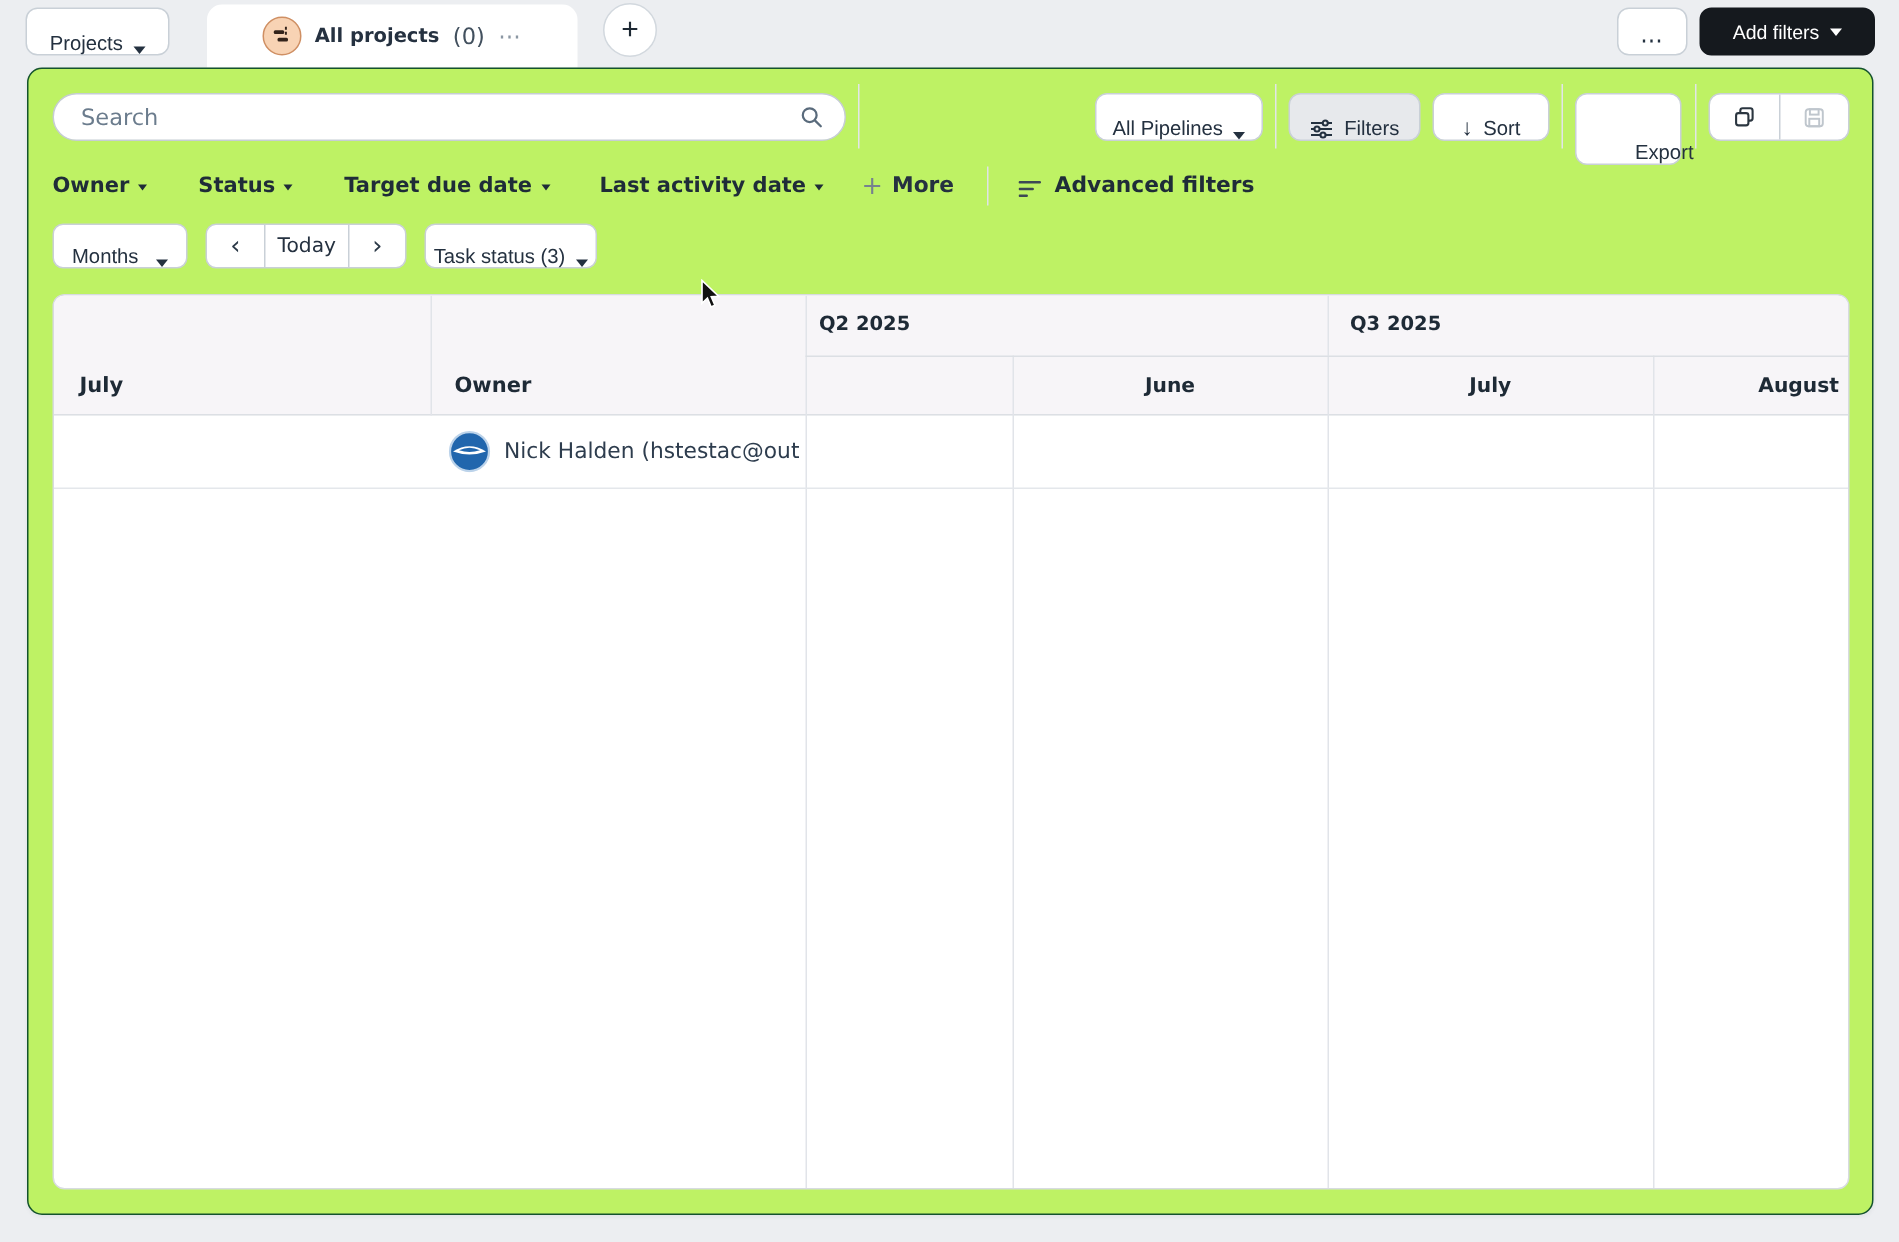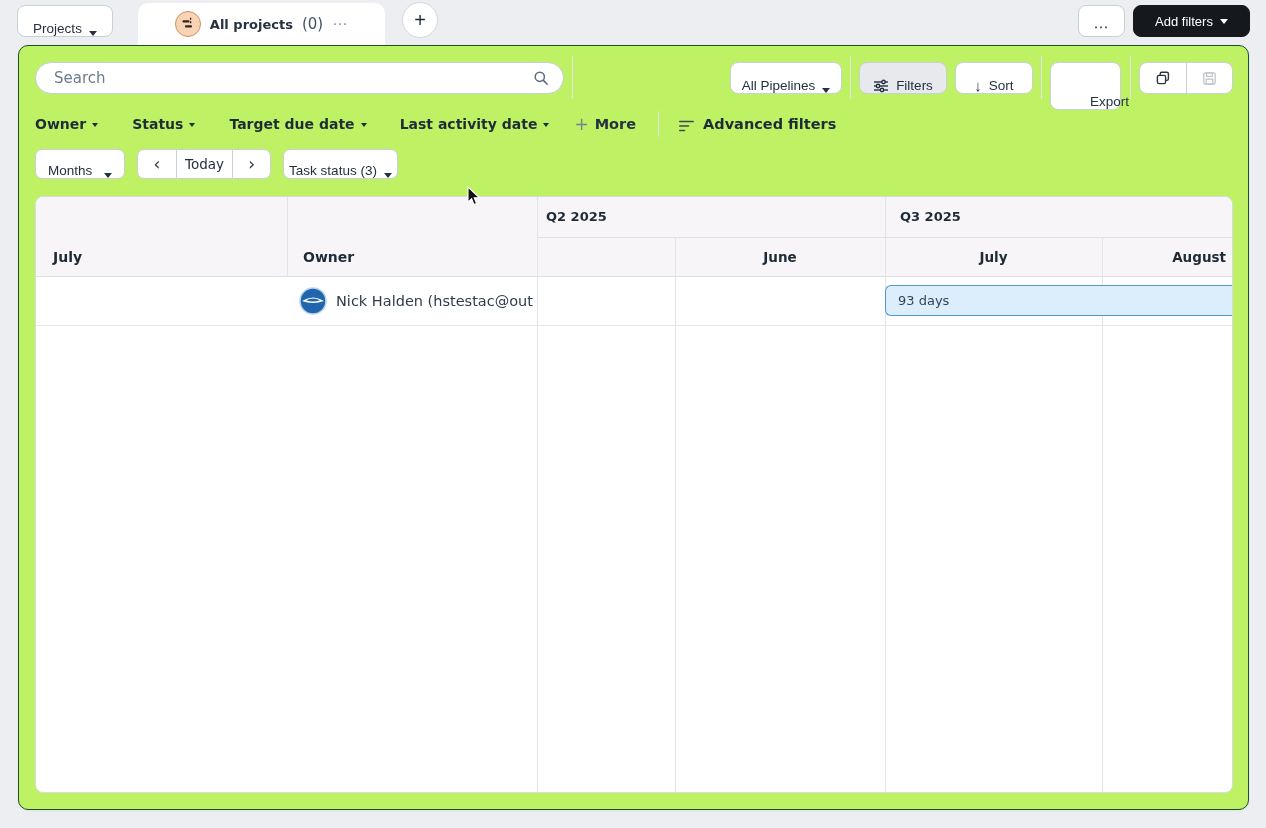--- a/index.html
+++ b/index.html
@@ -306,23 +306,20 @@
         <svg width="28" height="28" viewBox="0 0 28 28">
             <circle cx="14" cy="14" r="13" fill="#2166ad" stroke="#bcd3ea" stroke-width="1.5"></circle>
             <path d="M3 14 q11 -7 22 0 q-11 4 -22 0z" fill="#ffffff"></path>
             <path d="M7 13.2 q7 -3.4 14 0 q-7 2.4 -14 0z" fill="#2166ad"></path>
           </svg>
       </span>
       <span class="owner-name">Nick Halden (hstestac@outl...</span>
     </div>
     <div class="g-line-h" style="left:0; top:128px; width:1198px"></div>
 
-    <div class="gantt-bar">
-      <span>93 days</span>
-    </div>
   </div>
 </div>
 
 <div class="cursor">
   <svg width="15" height="21" viewBox="0 0 15 21">
       <path d="M1 1 L1 16.2 L4.6 12.8 L7 18.6 L9.6 17.5 L7.2 11.8 L12.2 11.6 Z" fill="#111" stroke="#fff" stroke-width="1.1"></path>
     </svg>
 </div>
 
 </body></html>

